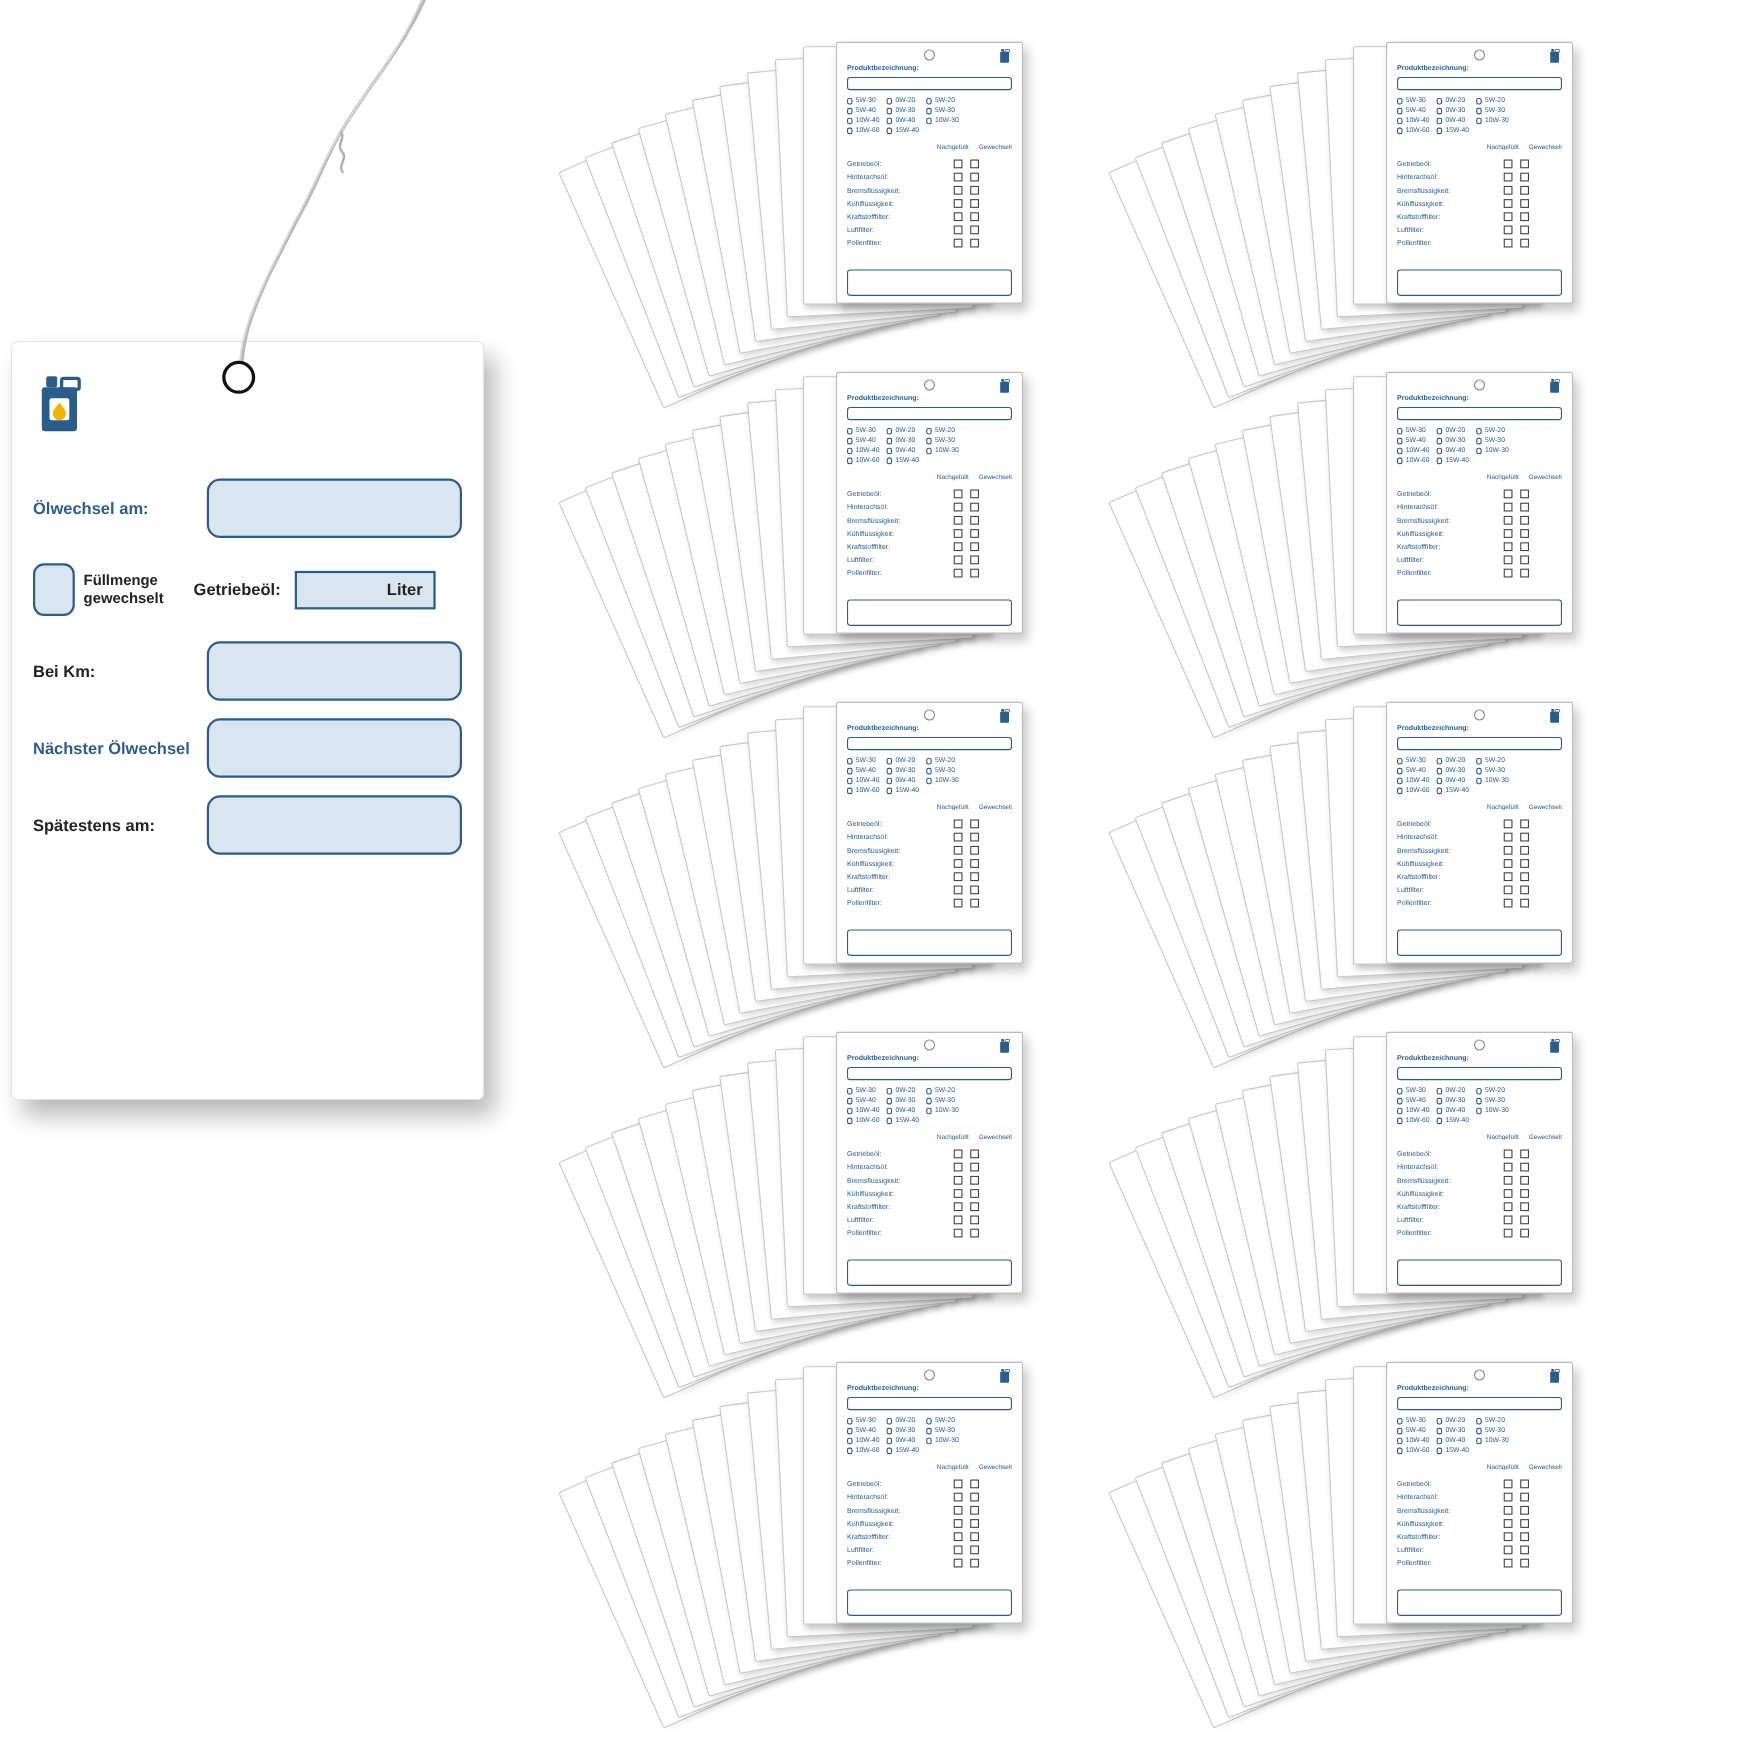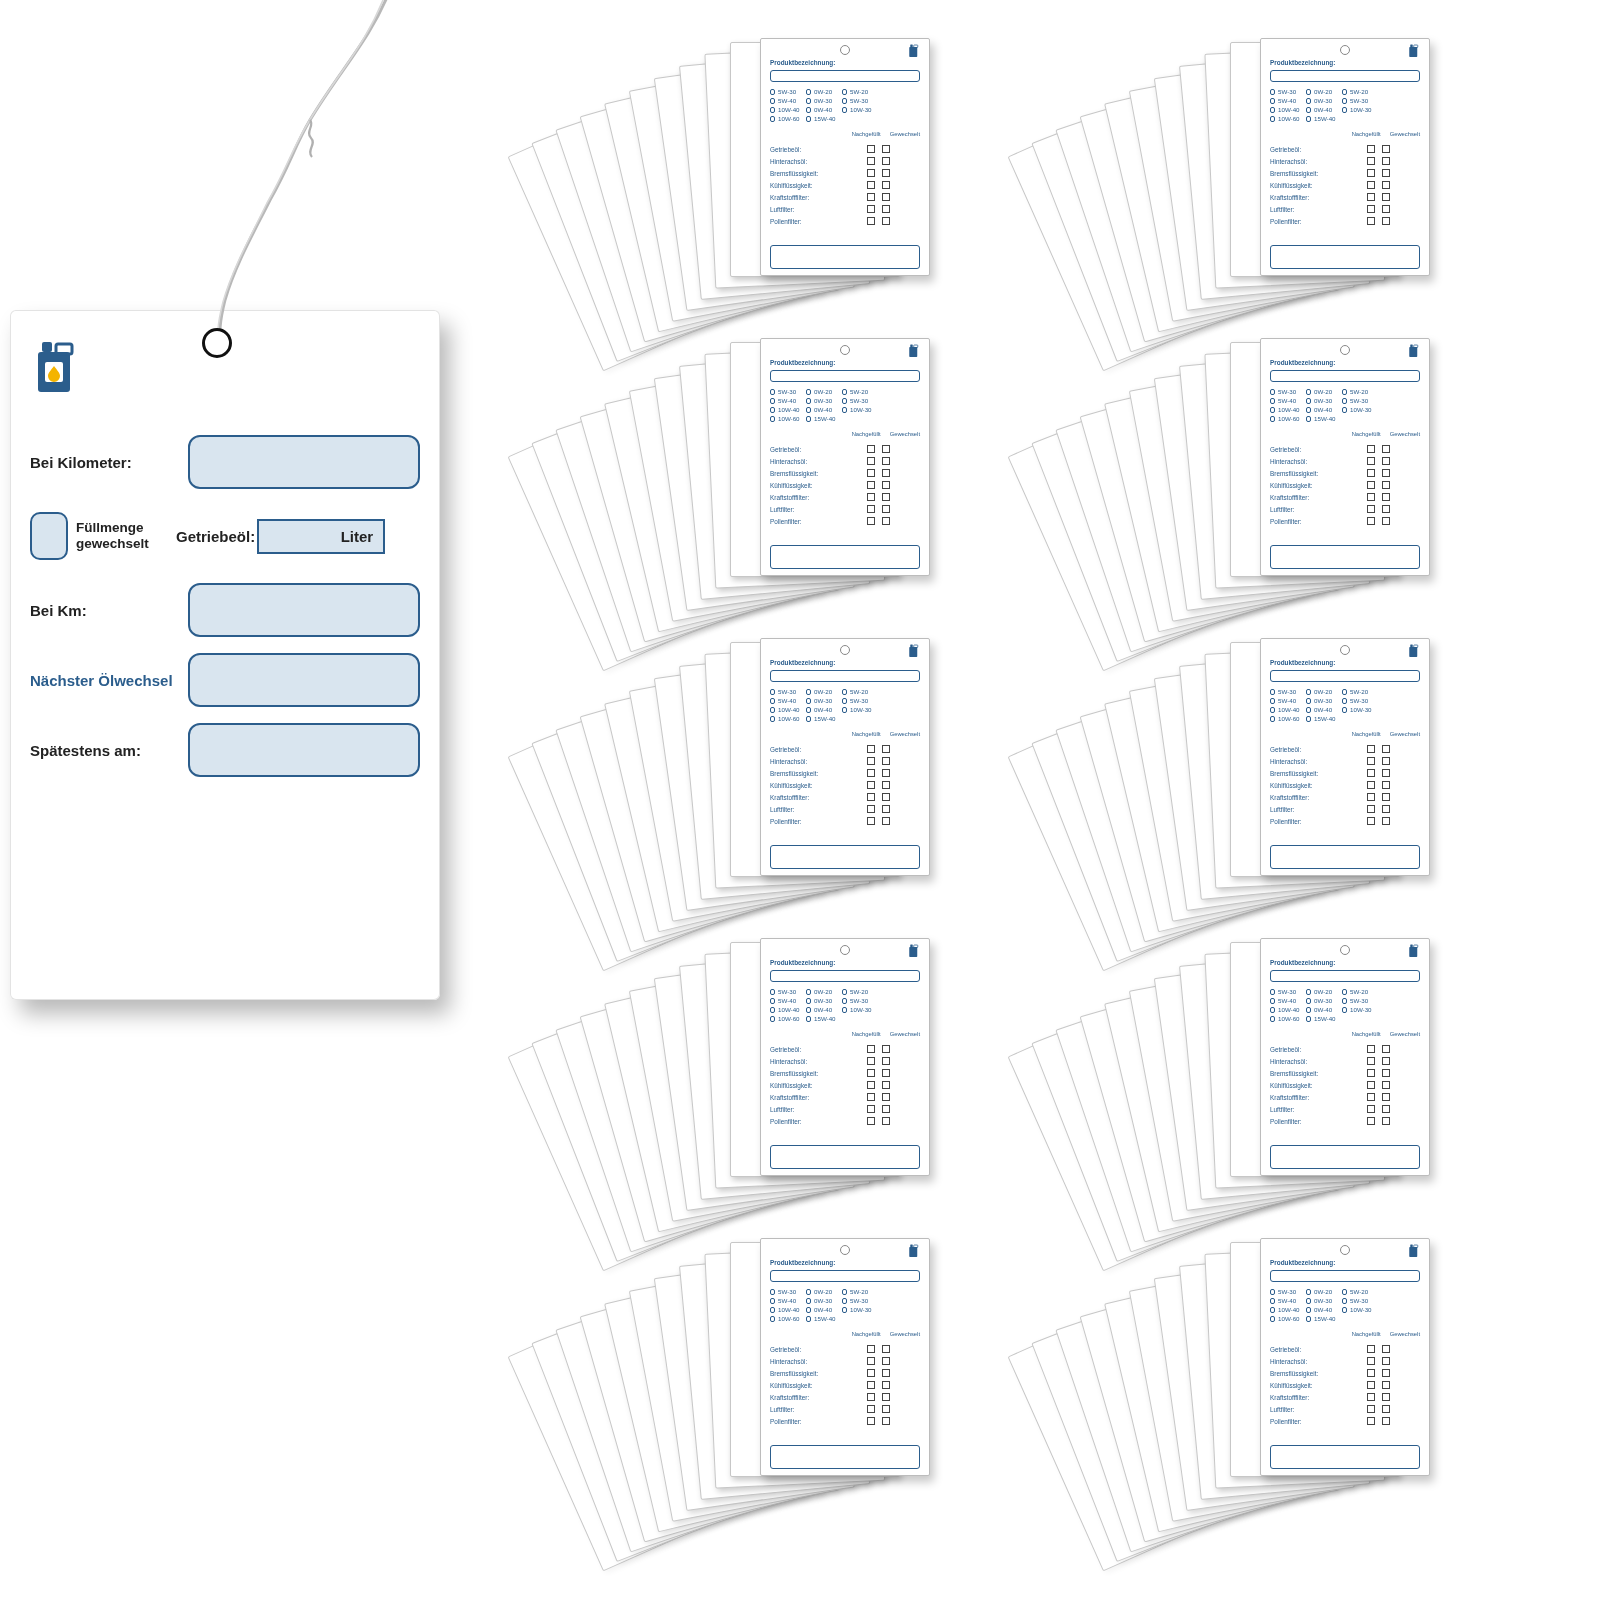--- a/index.html
+++ b/index.html
@@ -26,21 +26,21 @@
 
   .rows{position:absolute;left:20px;top:124px;width:390px}
   .row{display:flex;align-items:center;justify-content:space-between;margin-bottom:14px;height:56px}
   .lab{font-size:15px;font-weight:600}
   .lab.blue{color:var(--blue);font-weight:700}
   .inpt{width:232px;height:54px;border:2px solid var(--blue);border-radius:12px;background:var(--light)}
   .row3{position:relative;display:flex;align-items:center;height:64px;margin-bottom:14px}
   .chk{width:38px;height:48px;border:2px solid var(--blue);border-radius:10px;background:var(--light);flex:none}
   .chk-lab{font-size:13.5px;font-weight:600;line-height:1.2;margin-left:8px;width:82px}
   .fill-lab{font-size:15px;font-weight:600;margin-left:18px}
-  .fill-box{position:relative;margin-left:2px;width:128px;height:35px;border:2px solid var(--blue);border-radius:0;background:var(--light)}
+  .fill-box{position:relative;margin-left:13px;width:128px;height:35px;border:2px solid var(--blue);border-radius:0;background:var(--light)}
   .fill-box .u{position:absolute;right:10px;top:50%;transform:translateY(-50%);font-size:15px;font-weight:600}
 
   .notebox{position:absolute;left:18px;bottom:20px;width:394px;height:184px;border:2px solid var(--blue);border-radius:8px;padding:10px 14px}
   .notebox .h{font-size:16px}
 
   
   .stacks{position:absolute;left:480px;top:42px;width:1100px;height:1540px}
   .stack{position:absolute;width:400px;height:300px}
   
   .sheet{position:absolute;width:170px;height:235px;background:#fff;border:1px solid #c7c7c7;border-radius:2px}
@@ -84,21 +84,21 @@
     <svg class="oil-icon" width="46" height="56" viewBox="0 0 46 56">
       <rect x="4" y="12" width="32" height="40" rx="3" fill="#2b5d8c"></rect>
       <rect x="8" y="2" width="10" height="10" rx="2" fill="#2b5d8c"></rect>
       <rect x="22" y="4" width="16" height="10" rx="2" fill="none" stroke="#2b5d8c" stroke-width="3"></rect>
       <rect x="11" y="22" width="18" height="20" rx="2" fill="#fff"></rect>
       <path d="M20 26 C23 30 26 33 26 36 A6 6 0 1 1 14 36 C14 33 17 30 20 26 Z" fill="#f4b400"></path>
     </svg>
 
     <div class="rows">
       <div class="row">
-        <div class="lab">Bei Kilometer:</div>
+        <div class="lab blue">Ölwechsel am:</div>
         <div class="inpt"></div>
       </div>
 
       <div class="row3">
         <div class="chk"></div>
         <div class="chk-lab" style="white-space:pre-line">Füllmenge
 gewechselt</div>
         <div class="fill-lab">Getriebeöl:</div>
         <div class="fill-box">
           <span class="u">Liter</span>

